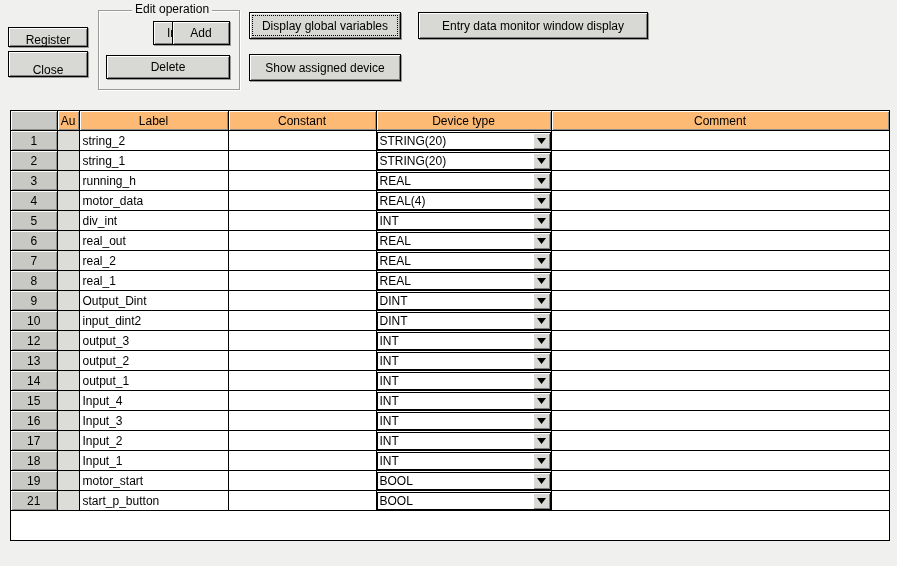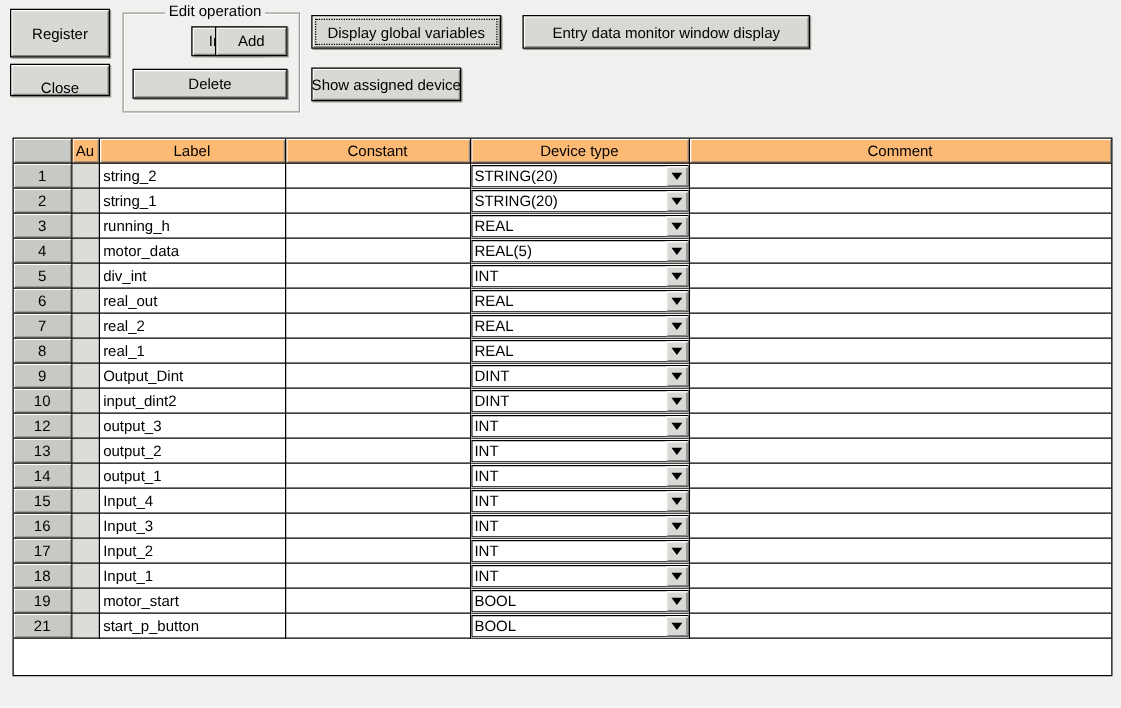--- a/index.html
+++ b/index.html
@@ -49,21 +49,21 @@
   }
   .win-btn.focused .inner-focus {
     display: block;
     position: absolute;
     left: 2px; right: 2px; top: 2px; bottom: 2px;
     border: 1px dotted #000;
     pointer-events: none;
   }
 
   
-  #btn-register { left: 8px;  top: 7px;  width: 80px; height: 39px; }
+  #btn-register { left: 8px;  top: 27px;  width: 80px; height: 20px; align-items: flex-end; }
   #btn-close    { left: 8px;  top: 51px;  width: 80px; height: 26px; align-items: flex-end; }
 
   
   #group-edit-operation {
     position: absolute;
     left: 98px;
     top: 10px;
     width: 140px;
     height: 78px;
     border: 1px solid #9a9a96;
@@ -79,21 +79,21 @@
     line-height: 13px;
     color: #000;
     margin-left: 24px;
   }
   #btn-insert { left: 106px; top: 21px; width: 58px; height: 24px; margin-left: 47px; }
   #btn-add    { left: 172px; top: 21px; width: 58px; height: 24px; }
   #btn-delete { left: 106px; top: 55px; width: 124px; height: 24px; }
 
   
   #btn-display-global  { left: 249px; top: 12px; width: 152px; height: 27px; }
-  #btn-show-assigned   { left: 249px; top: 54px; width: 120px; height: 27px; }
+  #btn-show-assigned   { left: 249px; top: 54px; width: 152px; height: 27px; }
   #btn-entry-data      { left: 418px; top: 12px; width: 230px; height: 27px; }
 
   
   #grid-wrap {
     position: absolute;
     left: 10px;
     top: 110px;
     width: 878px;
     height: 429px;
     border: 1px solid #000;
@@ -314,21 +314,21 @@
           </td>
           <td class="comment"></td>
         </tr>
         <tr>
           <td class="rownum">4</td>
           <td class="au"></td>
           <td class="label">motor_data</td>
           <td class="constant"></td>
           <td class="devcell">
             <div class="combo">
-              <span class="combo-text">REAL(5)</span>
+              <span class="combo-text">REAL(4)</span>
               <span class="combo-arrow">
                 <svg width="9" height="6" viewBox="0 0 9 6">
                   <path d="M0 0 L9 0 L4.5 6 Z" fill="#000"></path>
                 </svg>
               </span>
             </div>
           </td>
           <td class="comment"></td>
         </tr>
         <tr>

